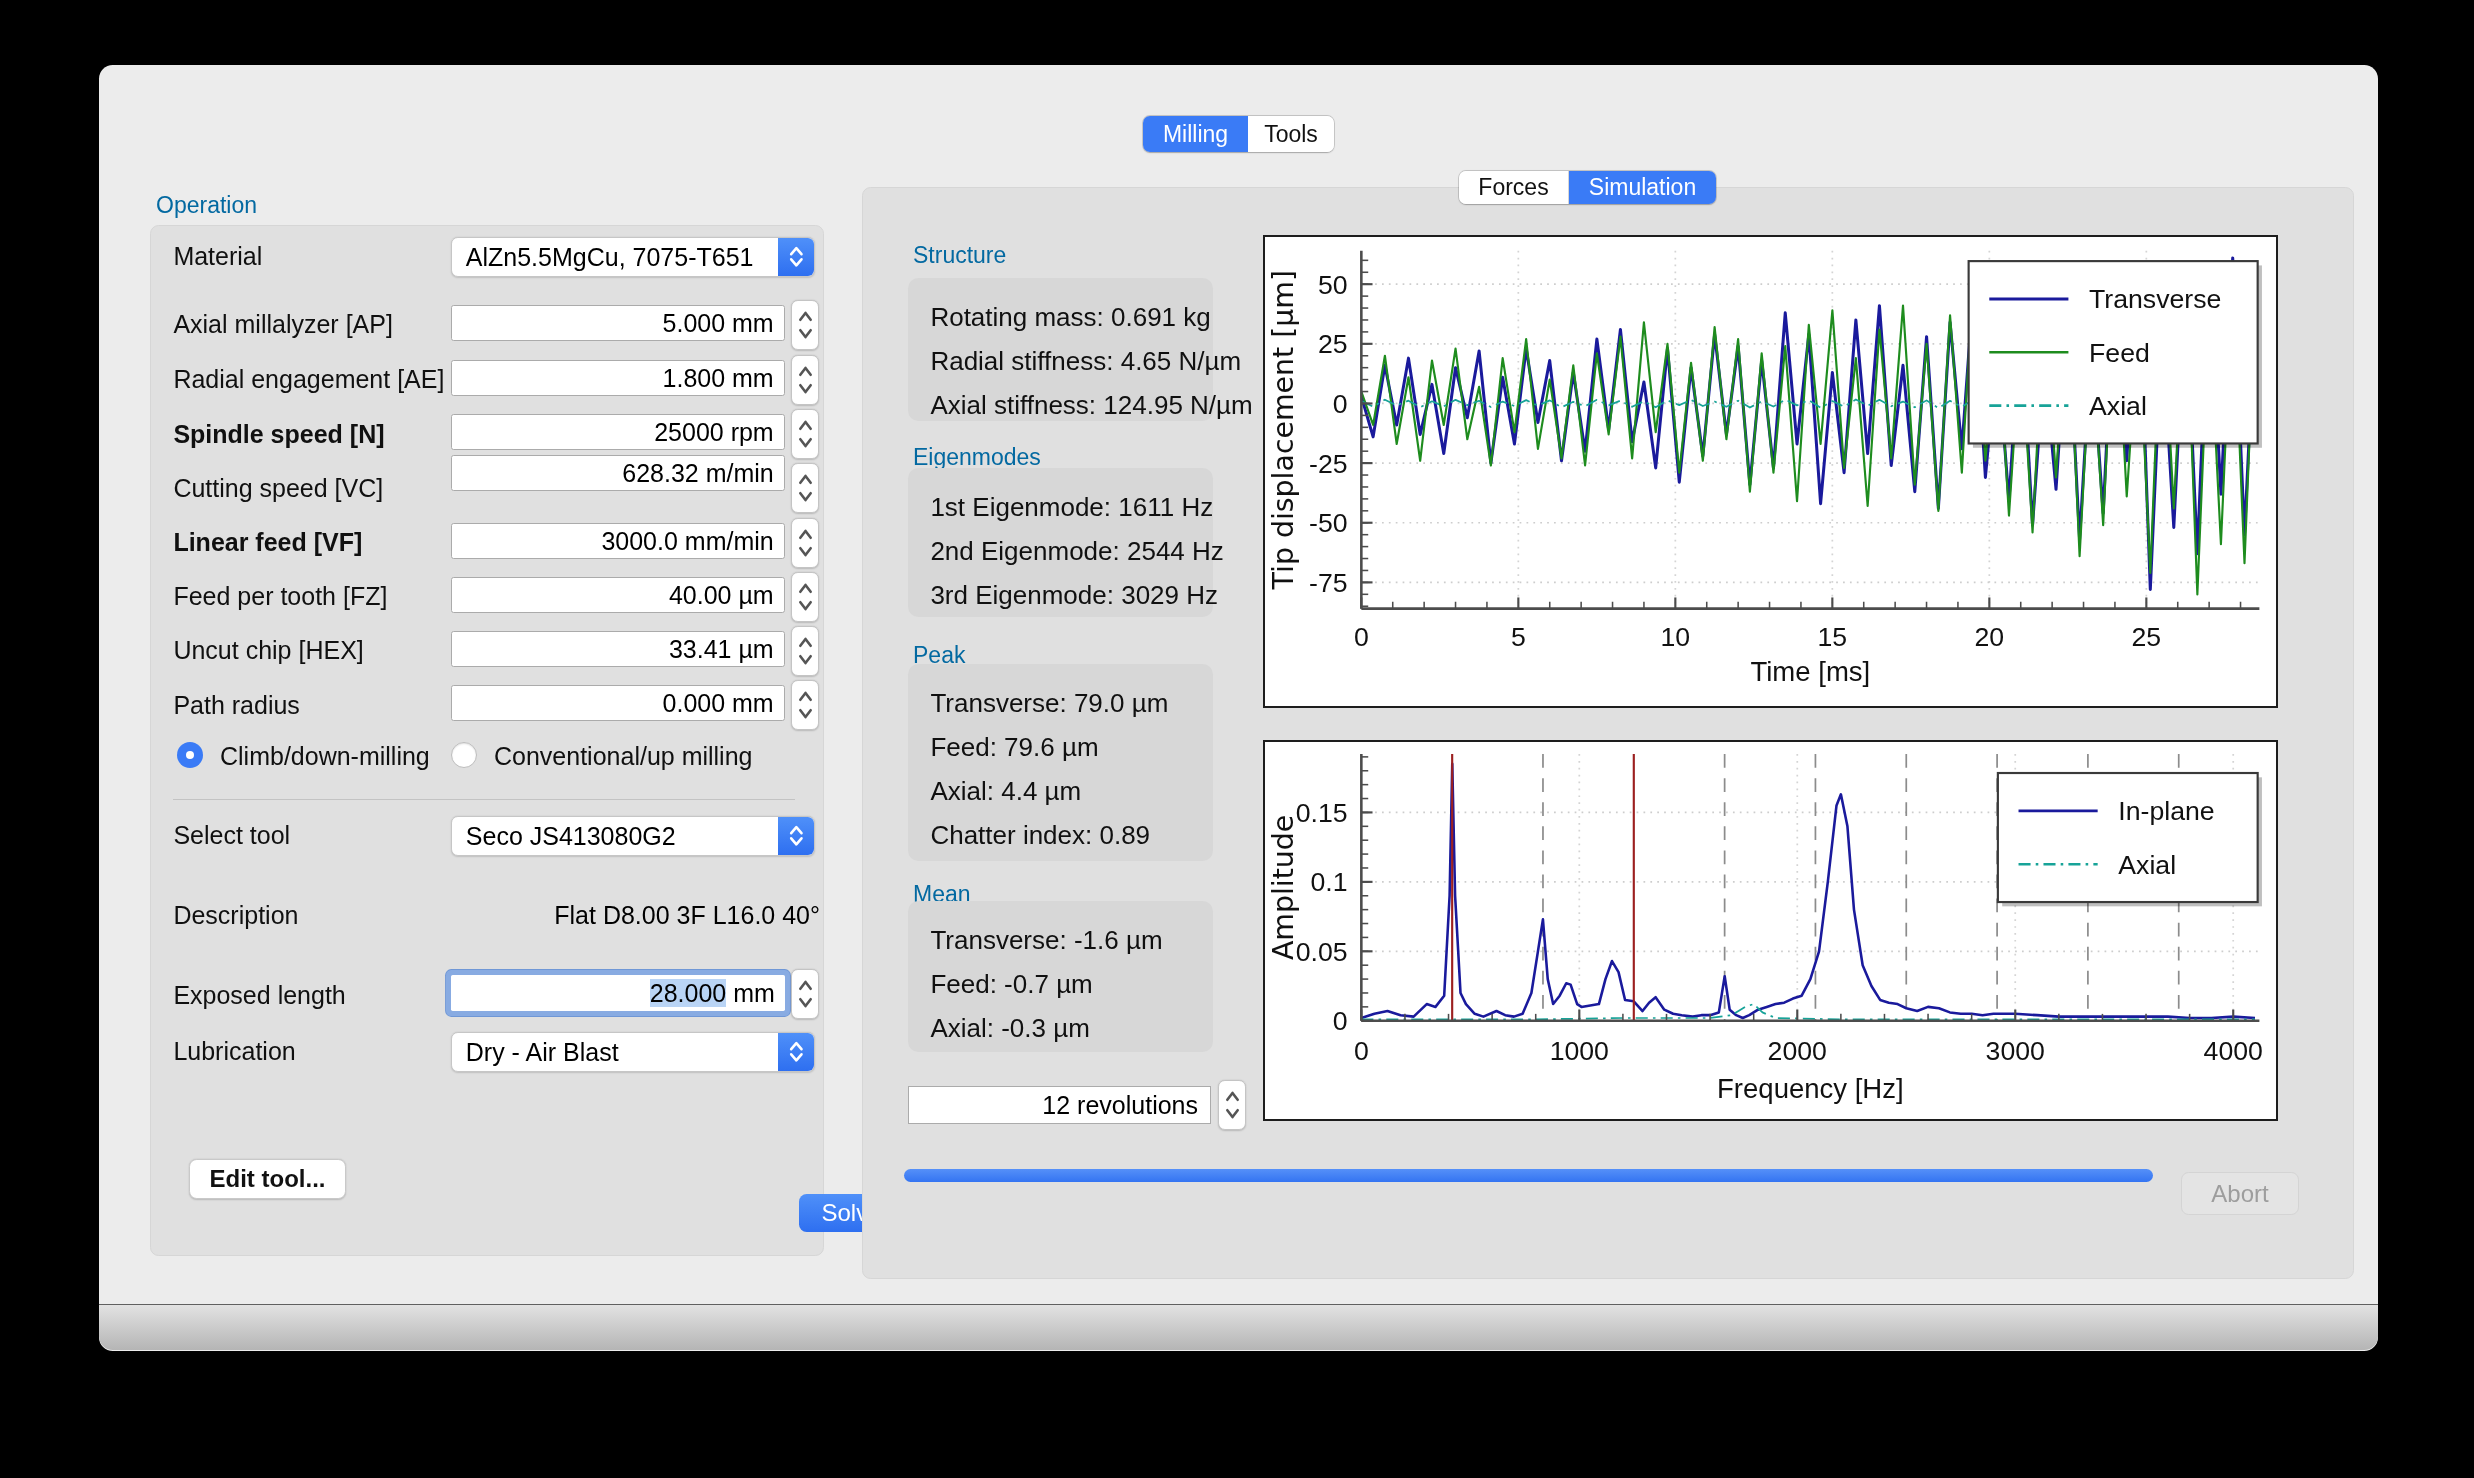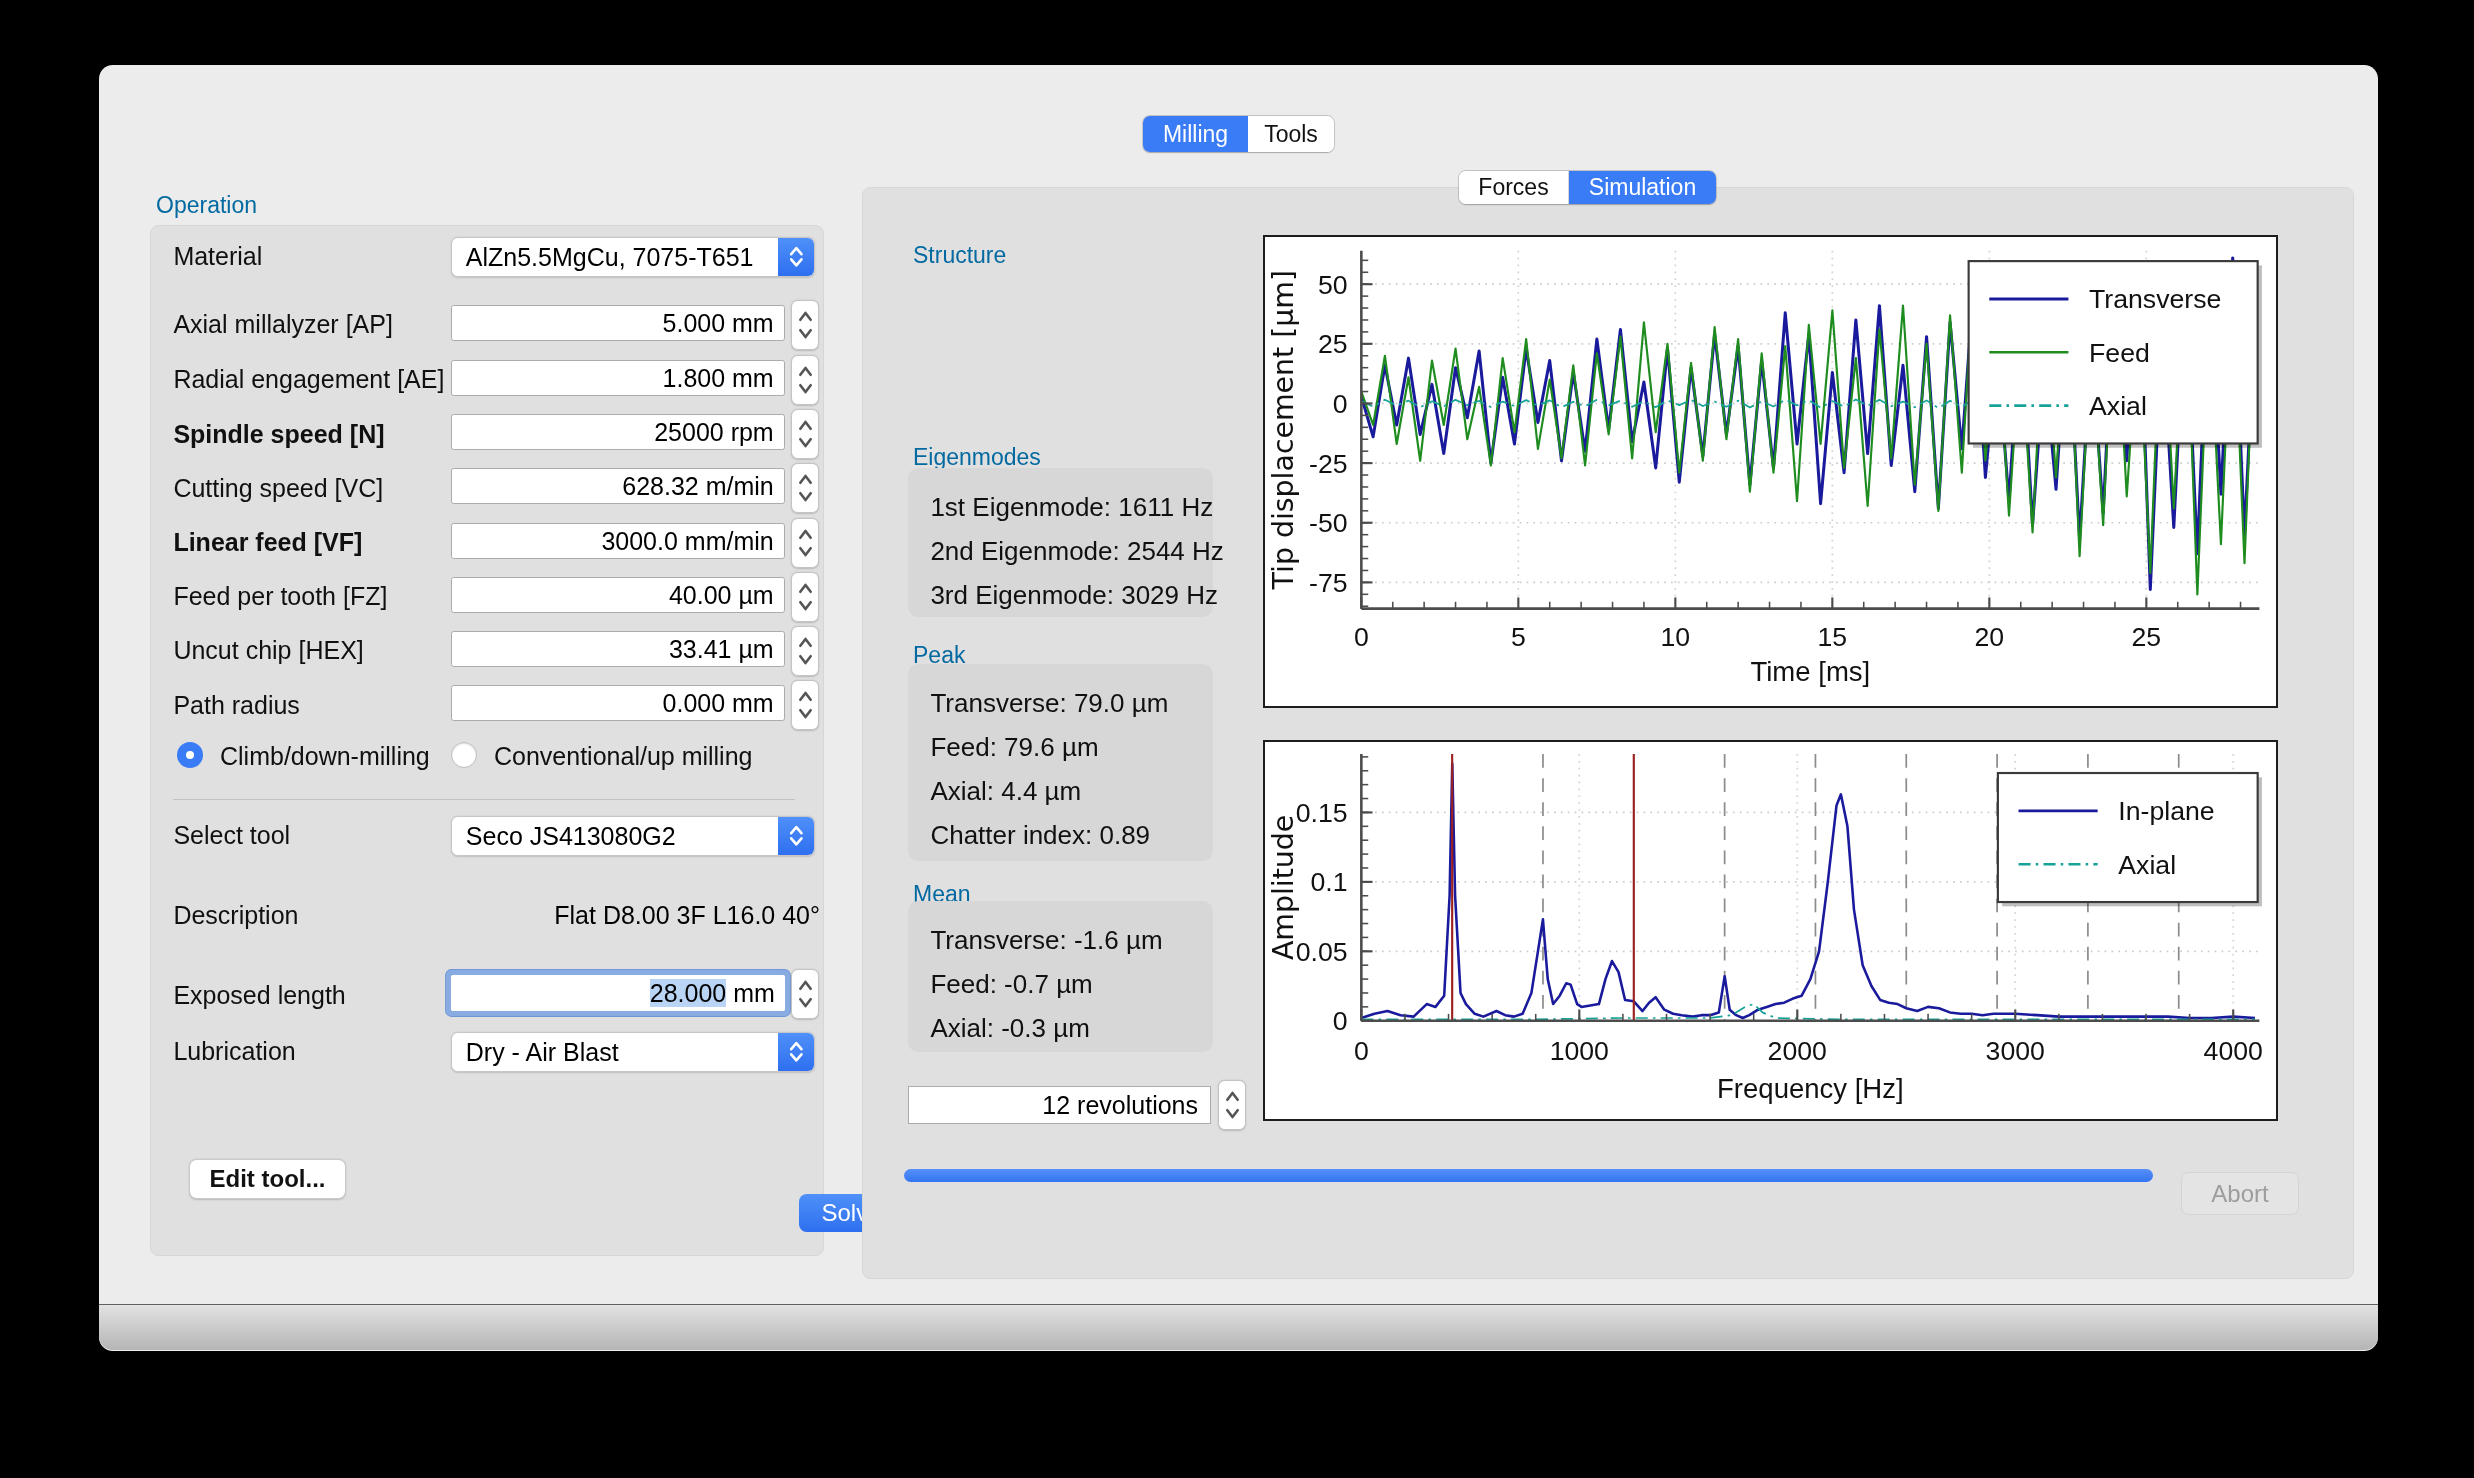--- a/index.html
+++ b/index.html
@@ -123,21 +123,21 @@
       <div class="row-label bold" style="top:194px;">Spindle speed [N]</div>
       <div class="field" style="top:188px;">25000 rpm</div>
       <div class="stepper" style="top:183px;">
           <svg width="19" height="38" viewBox="0 0 22 44">
             <path d="M5 16 L11 8 L17 16" stroke="#555" stroke-width="3" fill="none" stroke-linecap="round" stroke-linejoin="round"></path>
             <path d="M5 28 L11 36 L17 28" stroke="#555" stroke-width="3" fill="none" stroke-linecap="round" stroke-linejoin="round"></path>
           </svg>
         </div>
 
       <div class="row-label" style="top:248px;">Cutting speed [VC]</div>
-      <div class="field" style="top:242px;padding-left:8px;">628.32 m/min</div>
+      <div class="field" style="top:229px;padding-left:8px;">628.32 m/min</div>
       <div class="stepper" style="top:237px;">
           <svg width="19" height="38" viewBox="0 0 22 44">
             <path d="M5 16 L11 8 L17 16" stroke="#555" stroke-width="3" fill="none" stroke-linecap="round" stroke-linejoin="round"></path>
             <path d="M5 28 L11 36 L17 28" stroke="#555" stroke-width="3" fill="none" stroke-linecap="round" stroke-linejoin="round"></path>
           </svg>
         </div>
 
       <div class="row-label bold" style="top:302px;">Linear feed [VF]</div>
       <div class="field" style="top:297px;">3000.0 mm/min</div>
       <div class="stepper" style="top:292px;">
@@ -222,20 +222,25 @@
     </div>
 
     <div class="panel" style="left:763px;top:122px;width:1490px;height:1090px;"></div>
 
     <div class="seg-group" style="left:1360px;top:106px;">
       <div class="seg" style="width:109px;height:33px;line-height:33px;">Forces</div>
       <div class="seg selected" style="width:147px;height:33px;line-height:33px;">Simulation</div>
     </div>
 
     <div class="section-label" style="left:814px;top:177px;">Structure</div>
+    <div class="statbox" style="top:213px;height:143px;">
+      <div class="statline">Rotating mass: 0.691  kg</div>
+      <div class="statline">Radial stiffness: 4.65 N/µm</div>
+      <div class="statline">Axial stiffness: 124.95 N/µm</div>
+    </div>
 
     <div class="section-label" style="left:814px;top:379px;">Eigenmodes</div>
     <div class="statbox" style="top:403px;height:149px;">
       <div class="statline">1st Eigenmode: 1611 Hz</div>
       <div class="statline">2nd Eigenmode: 2544 Hz</div>
       <div class="statline">3rd Eigenmode: 3029 Hz</div>
     </div>
 
     <div class="section-label" style="left:814px;top:577px;">Peak</div>
     <div class="statbox" style="top:599px;height:197px;">

